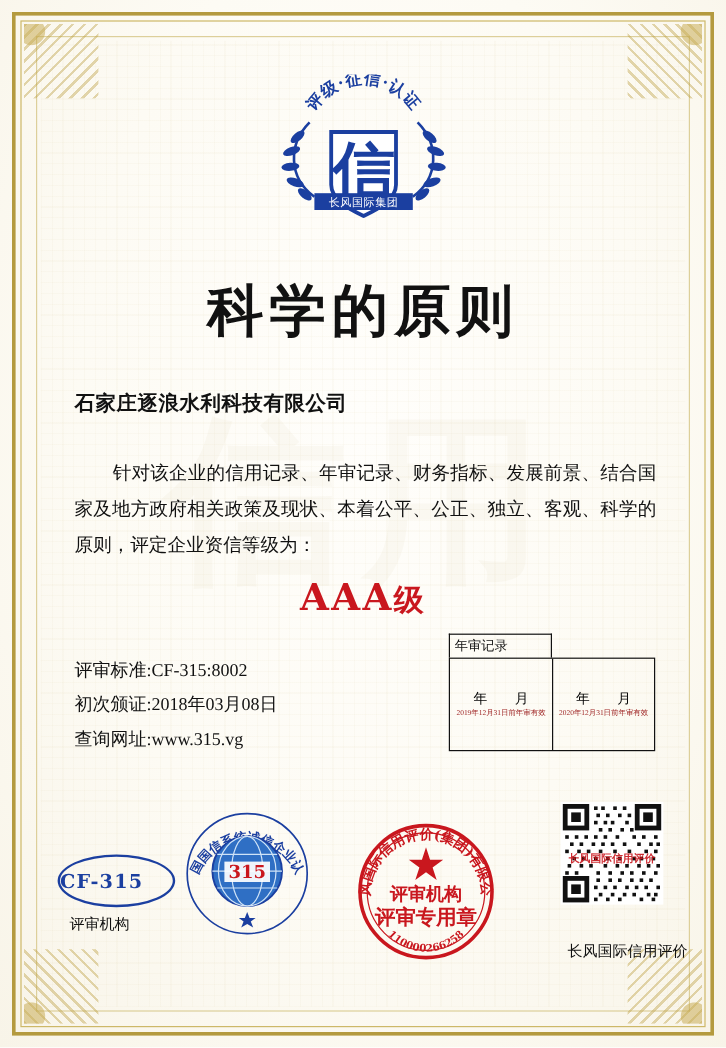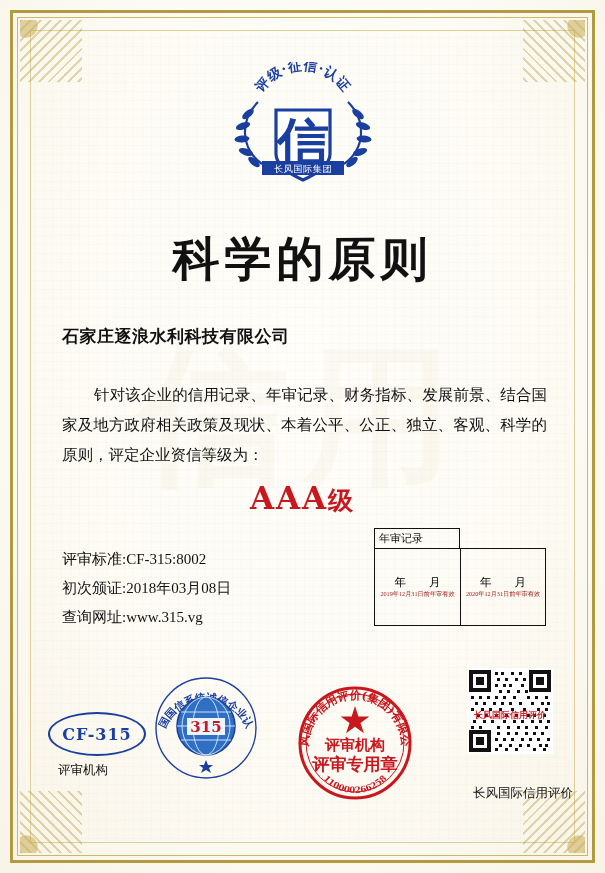--- a/index.html
+++ b/index.html
@@ -133,21 +133,21 @@
     font-size: 6.2px; color: #9b1c1c;
     margin-bottom: 1px; white-space: nowrap;
   }
 
   
   .seal-cf {
     position: absolute; left: 48px; top: 712px;
     width: 98px; height: 44px;
     border: 2.5px solid #1b3fa0;
     border-radius: 50%;
-    display: flex; align-items: center; justify-content: center;
+    display: flex; align-items: center; 
     color: #1b3fa0; font-weight: bold; font-size: 16px;
     letter-spacing: 1px;
     font-family: "DejaVu Serif", serif;
   }
   .seal-cf-label {
     position: absolute; left: 58px; top: 762px;
     font-size: 12.5px; color: #111;
   }
   .globe-seal {
     position: absolute; left: 154px; top: 676px;

